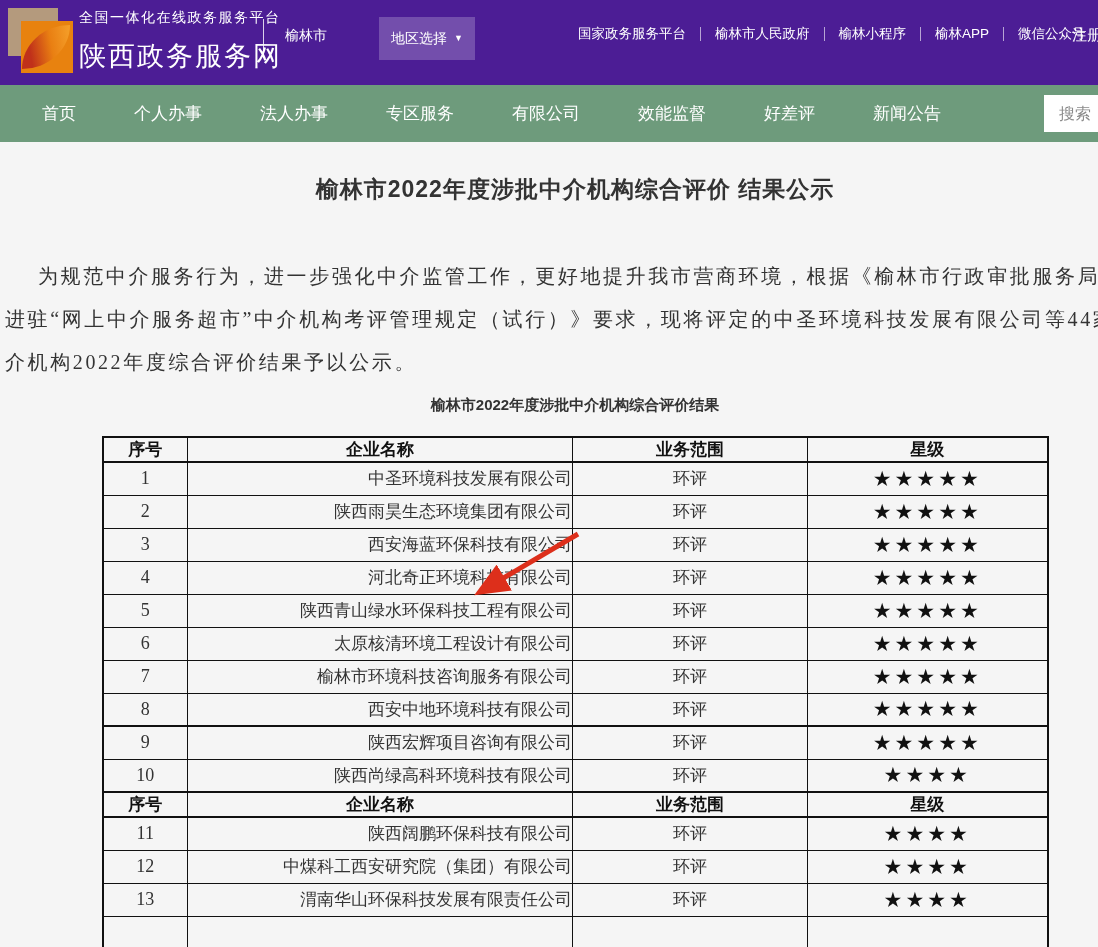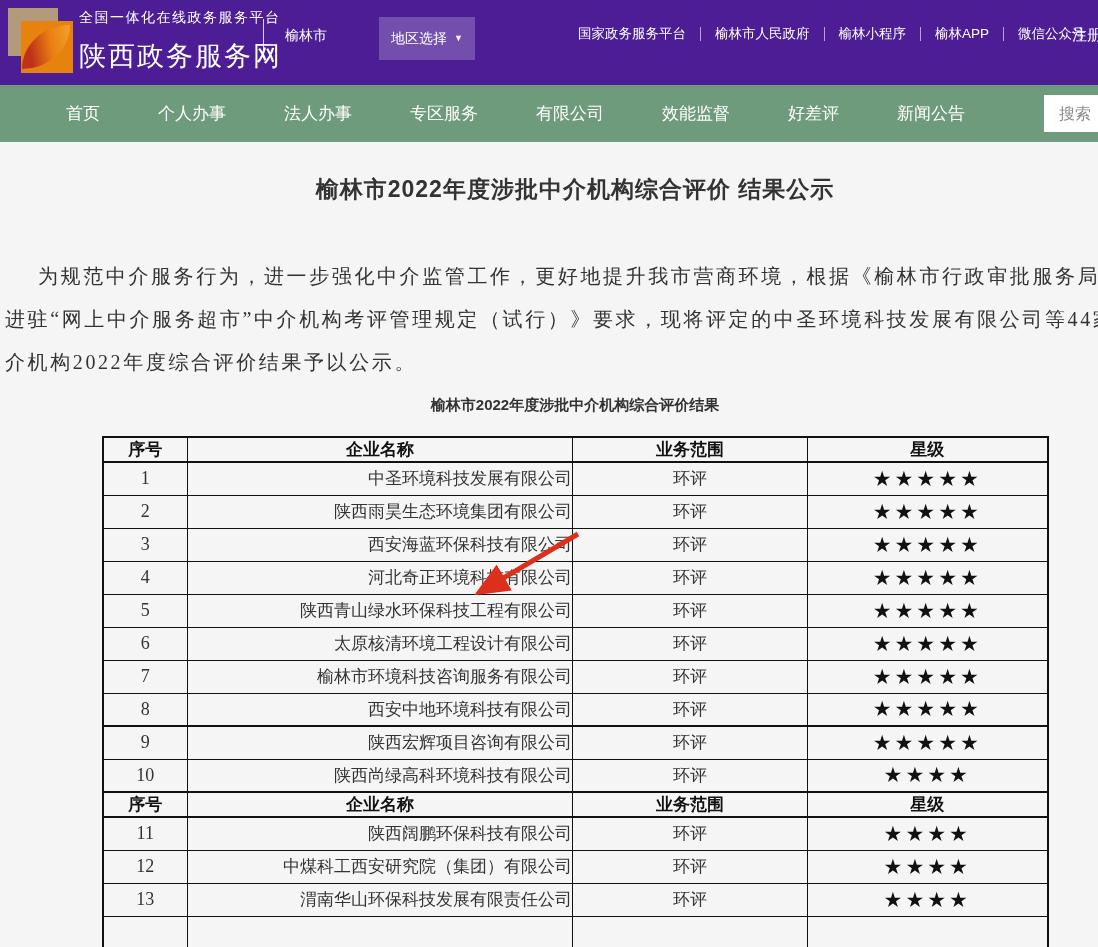--- a/index.html
+++ b/index.html
@@ -101,21 +101,21 @@
       <a class="top-link">国家政务服务平台</a>
       <a class="top-link">榆林市人民政府</a>
       <a class="top-link">榆林小程序</a>
       <a class="top-link">榆林APP</a>
       <a class="top-link">微信公众号</a>
     </nav>
   <a class="register">注册</a>
 </header>
 
 <nav class="site-nav">
-  <ul style="display:flex; list-style:none;margin-left:24px;">
+  <ul style="display:flex; list-style:none;">
       <li class="nav-item">首页</li>
       <li class="nav-item">个人办事</li>
       <li class="nav-item">法人办事</li>
       <li class="nav-item">专区服务</li>
       <li class="nav-item">有限公司</li>
       <li class="nav-item">效能监督</li>
       <li class="nav-item">好差评</li>
       <li class="nav-item">新闻公告</li>
     </ul>
   <input class="nav-search" type="text" placeholder="搜索" style="">

